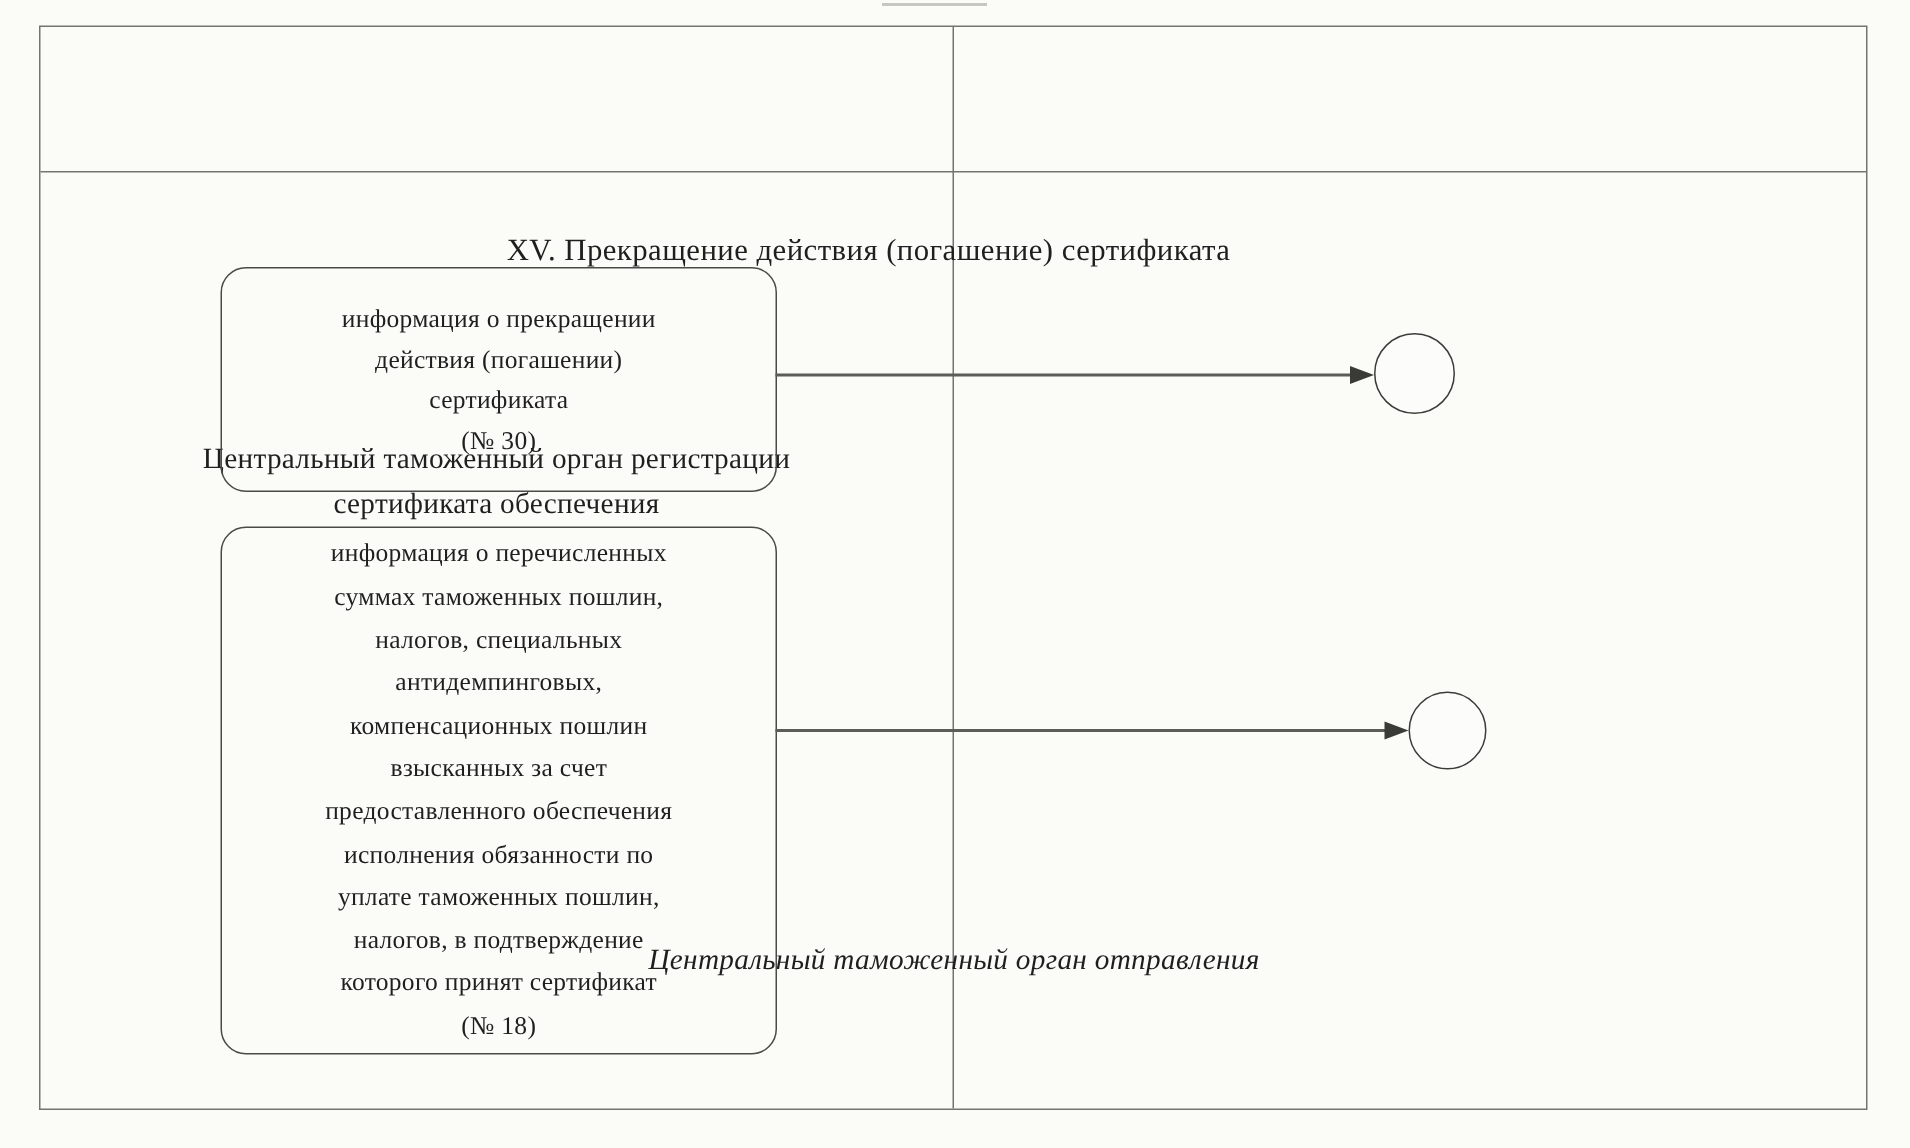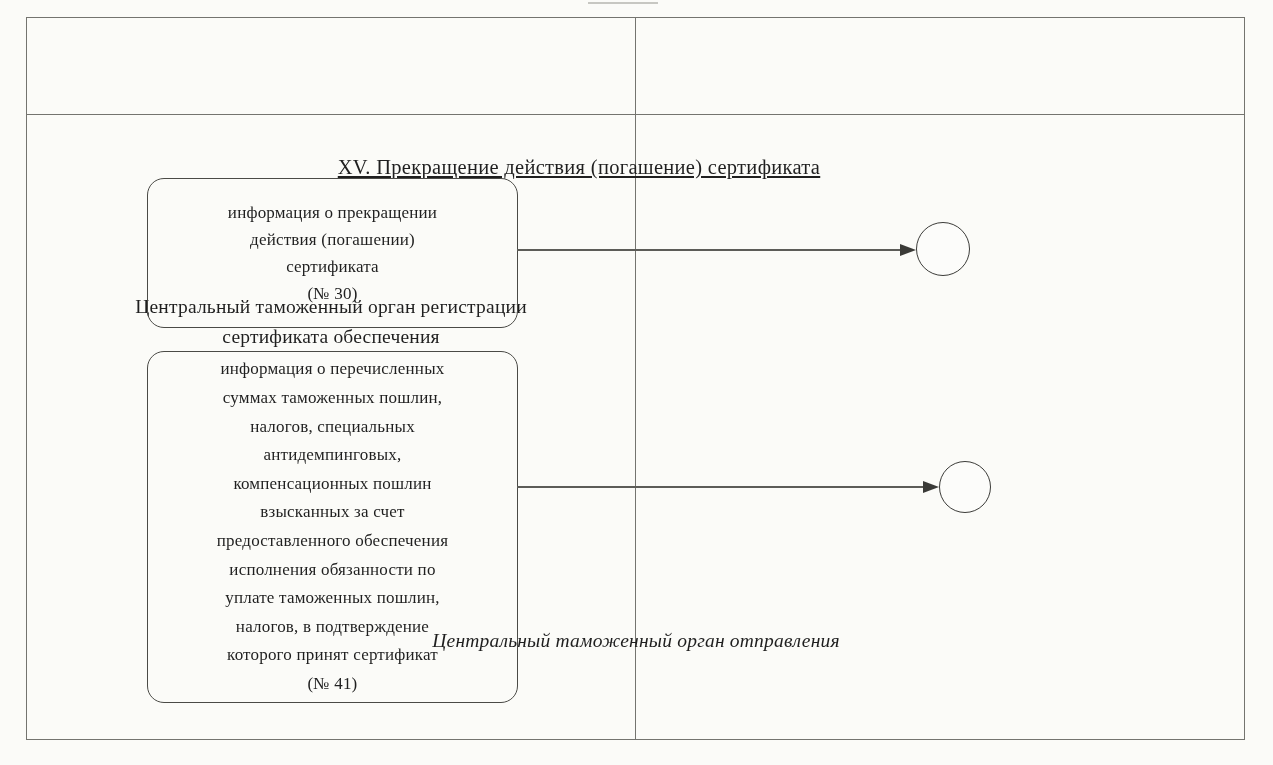--- a/index.html
+++ b/index.html
@@ -72,21 +72,20 @@
     font-style: italic;
   }
   .section-title {
     position: absolute;
     left: 552px;
     top: 138px;
     transform: translateX(-50%);
     white-space: nowrap;
     font-size: 20.5px;
     letter-spacing: 0.3px;
-    text-decoration: underline;
   }
   .message-box {
     position: absolute;
     left: 147px;
     width: 371px;
     border: 1.4px solid #4a4a46;
     border-radius: 17px;
     box-sizing: border-box;
     background: transparent;
     display: flex;
@@ -166,20 +165,20 @@
 суммах таможенных пошлин,
 налогов, специальных
 антидемпинговых,
 компенсационных пошлин
 взысканных за счет
 предоставленного обеспечения
 исполнения обязанности по
 уплате таможенных пошлин,
 налогов, в подтверждение
 которого принят сертификат
-(№ 41)</div>
+(№ 18)</div>
   </div>
 
   <div class="flow-line line-2"></div>
   <div class="arrow-head head-2"></div>
   <div class="end-event circle-2"></div>
 
 </div>
 
 </body></html>

